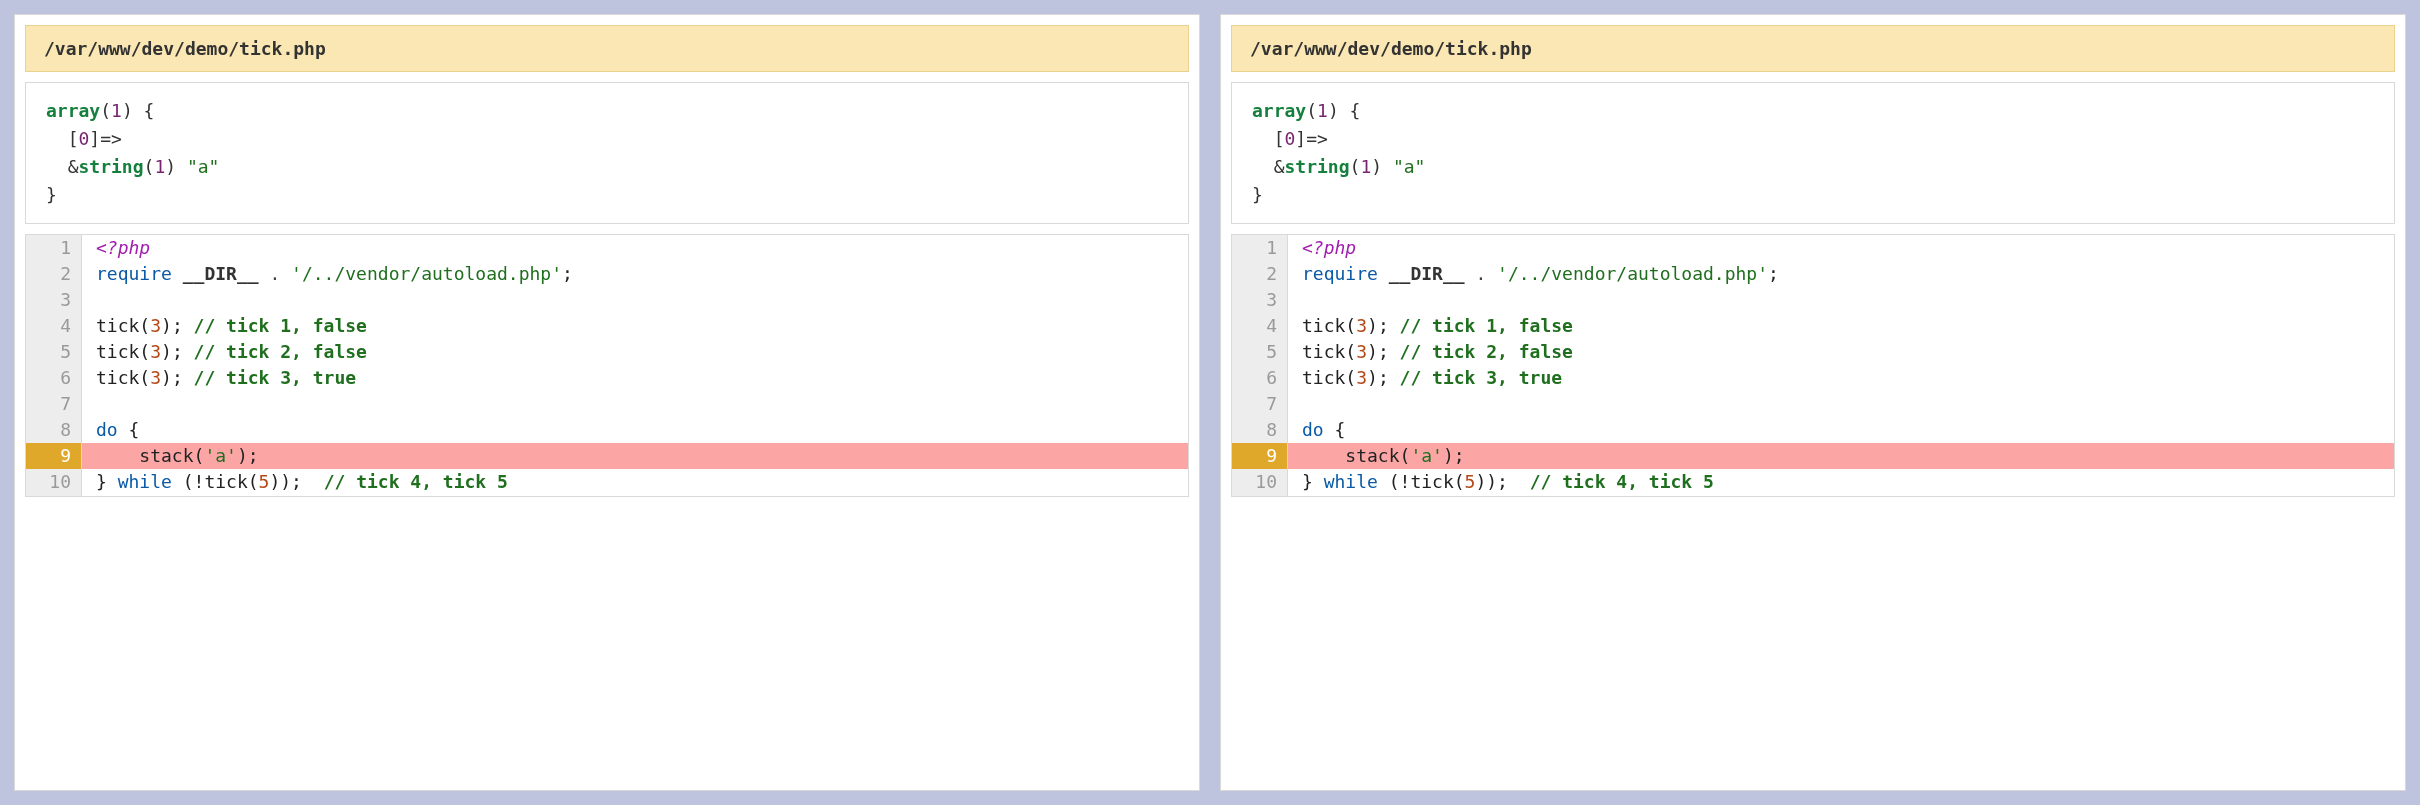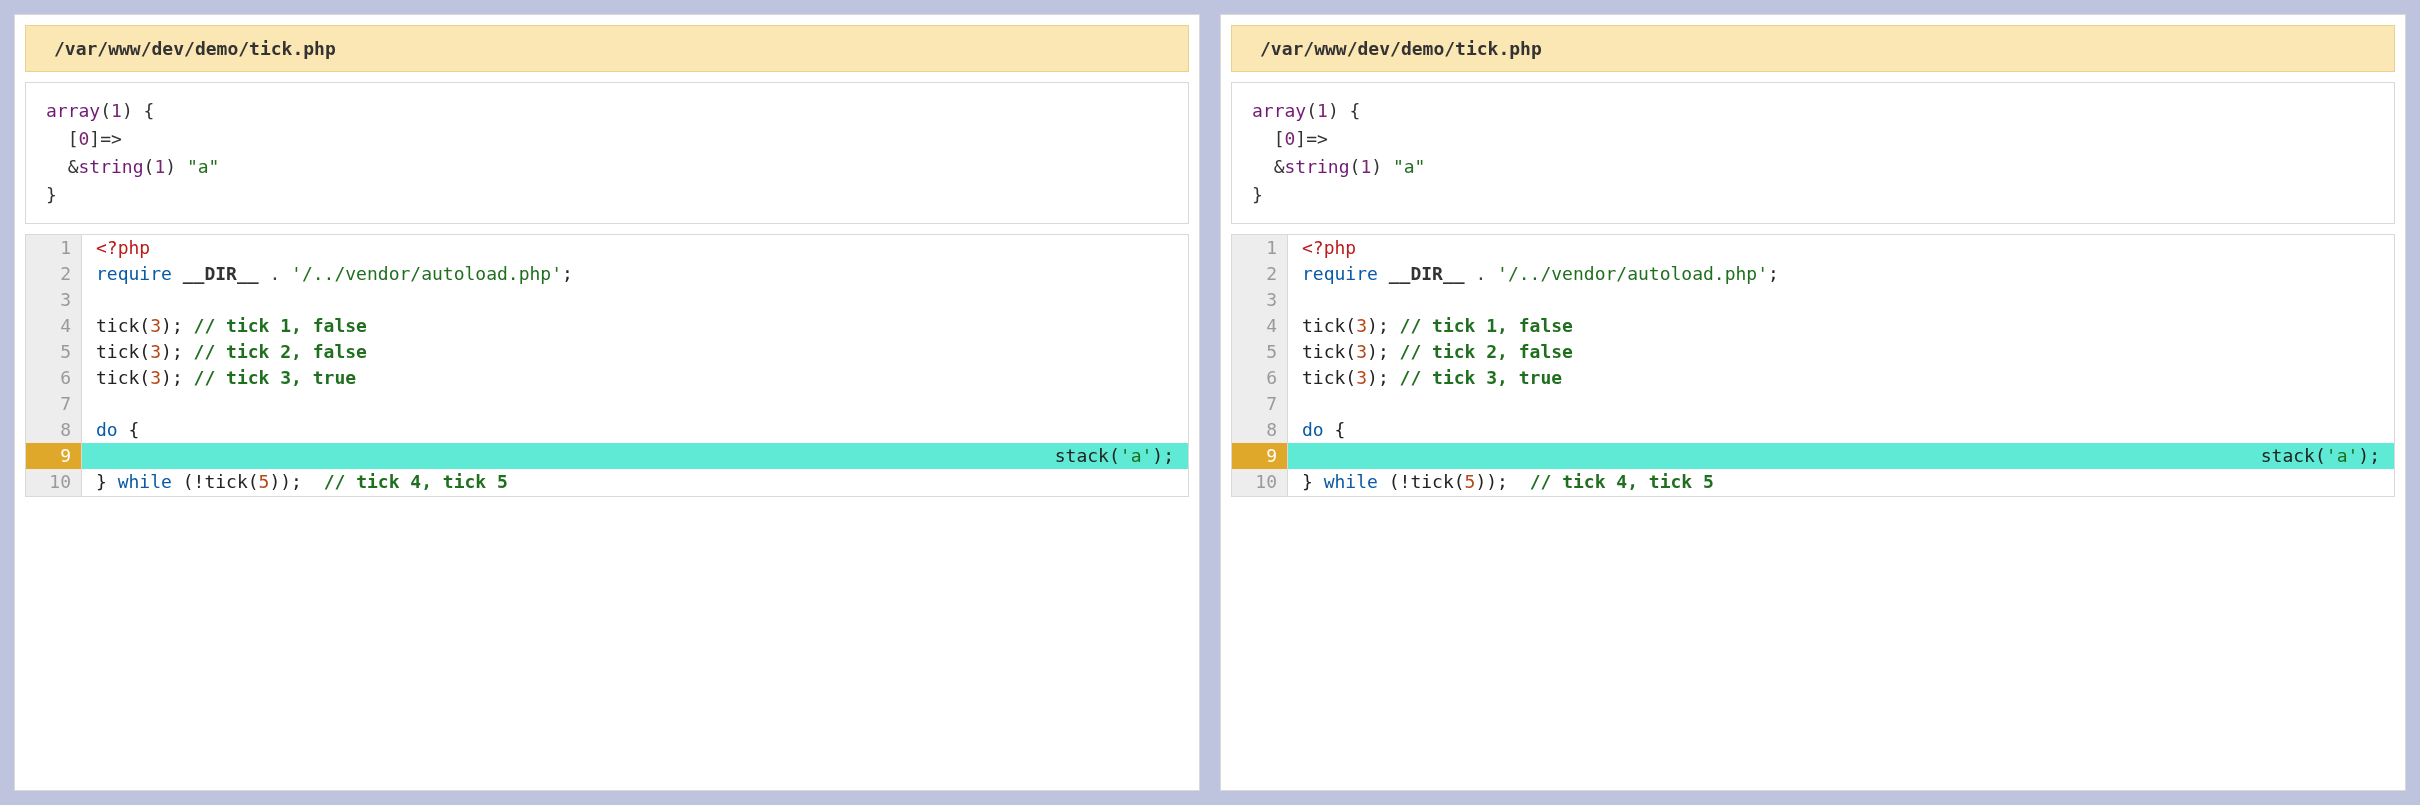--- a/index.html
+++ b/index.html
@@ -18,32 +18,32 @@
     border: 1px solid #d9d9d9;
     flex: 1;
     display: flex;
     flex-direction: column;
     padding: 10px;
     gap: 10px;
   }
   .titlebar {
     background: #fbe7b3;
     border: 1px solid #e8d28e;
-    padding: 12px 28px;
+    padding: 12px 18px;
     font-weight: 600;
     color: #333;
   }
   .dump {
     border: 1px solid #d9d9d9;
     padding: 14px 20px;
     line-height: 1.55;
     white-space: pre;
     color: #333;
   }
-  .dump .kw { color: #701a75; }
+  .dump .kw { color: #15803d; font-weight: bold; }
   .dump .num { color: #78256f; }
   .dump .str { color: #1f6f1f; }
   .codebox {
     border: 1px solid #d9d9d9;
   }
   .row {
     display: flex;
     align-items: stretch;
     line-height: 1.45;
   }
@@ -55,23 +55,23 @@
     background: #ededed;
     border-right: 1px solid #d9d9d9;
     user-select: none;
   }
   .src {
     padding: 0 14px;
     white-space: pre;
     flex: 1;
     color: #222;
   }
-  .row.hl .src { background: #5eead4; text-align: right; }
+  .row.hl .src { background: #fca5a5; }
   .row.hl .gut { background: #e0a82b; color: #fff; }
-  .tag { color: #b91c1c; }
+  .tag { color: #a21caf; font-style: italic; }
   .key { color: #0a5aa6; text-align: center; }
   .const { color: #333; font-weight: 600; margin-top: 17px; }
   .str { color: #1f6f1f; }
   .num { color: #b54717; }
   .call { color: #222; margin-top: 17px; }
   .cmt { color: #1f6f1f; font-weight: bold; }
   .op { color: #444; }
 </style>
 </head>
 <body>

